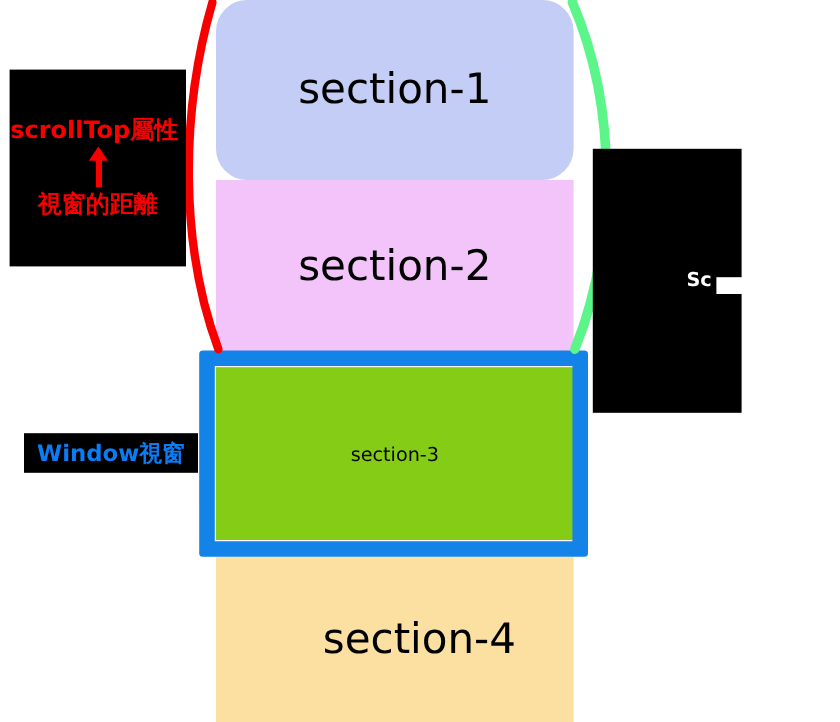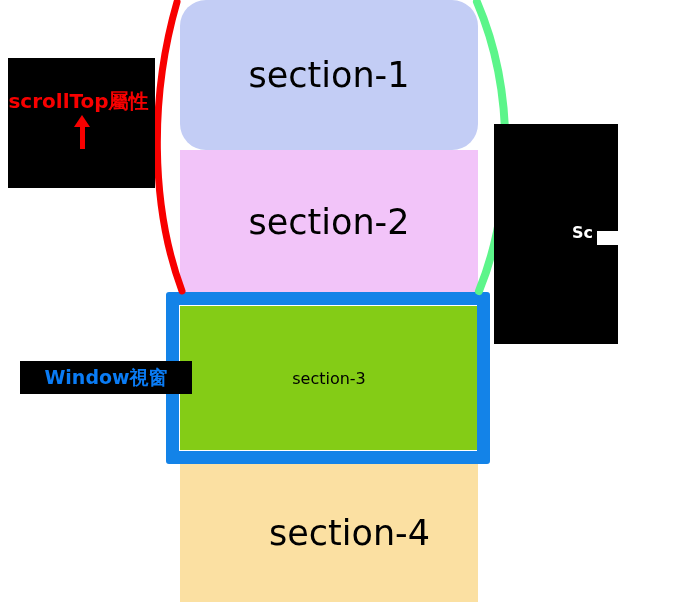--- a/index.html
+++ b/index.html
@@ -78,21 +78,21 @@
     display: flex;
     flex-direction: column;
     align-items: center;
     justify-content: center;
   }
 
   #scrolltop-callout {
     left: 8px;
     top: 58px;
     width: 147px;
-    height: 130px;
+    height: 164px;
     padding: 4px 0 6px 0;
   }
   .red-text {
     color: #f80000;
     font-family: "DejaVu Sans", sans-serif;
     font-weight: bold;
     font-size: 20px;
     line-height: 1.05;
     white-space: nowrap;
     text-align: center;
@@ -122,21 +122,21 @@
     top: 0px;
     width: 0; height: 0;
     border-left: 8px solid transparent;
     border-right: 8px solid transparent;
     border-bottom: 12px solid #f80000;
   }
 
   #window-callout {
     left: 20px;
     top: 361px;
-    width: 172px;
+    width: 145px;
     height: 33px;
   }
   #window-callout .blue-text {
     color: #0a7cf5;
     font-family: "DejaVu Sans", sans-serif;
     font-weight: bold;
     font-size: 19px;
     white-space: nowrap;
   }
 
@@ -197,20 +197,21 @@
   </svg>
 
   <div class="callout" id="scrolltop-callout">
     <div class="red-text" id="scrolltop-title">scrollTop屬性</div>
 
     <div id="up-arrow">
       <div class="head"></div>
       <div class="shaft"></div>
     </div>
 
+    <div class="red-text" id="scrolltop-line2">視窗的距離</div>
   </div>
 
   <div class="callout" id="window-callout">
     <span class="blue-text">Window視窗</span>
   </div>
 
   <div class="callout" id="scroll-callout">
     <span class="white-text">Sc</span>
   </div>
   <div id="scroll-label-bar"></div>

